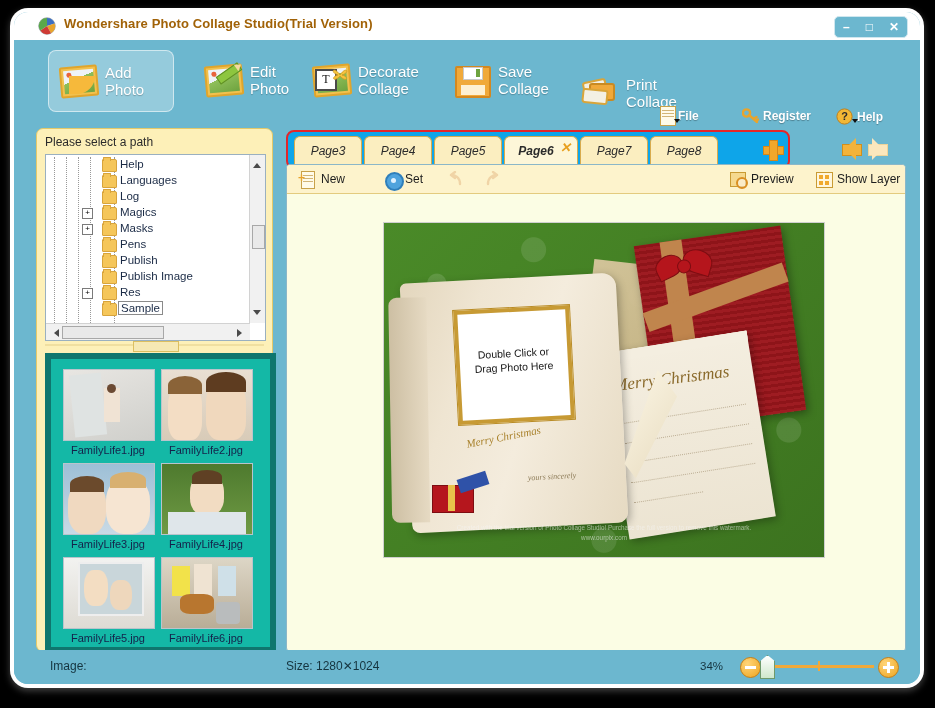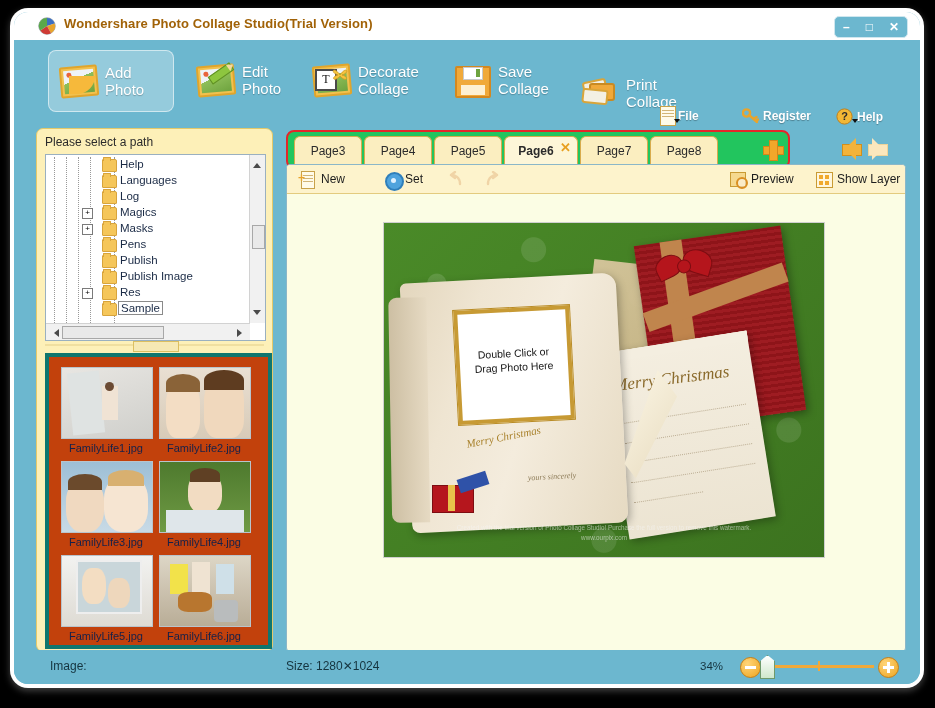--- a/index.html
+++ b/index.html
@@ -98,30 +98,30 @@
   .sb-arrow{position:absolute;width:0;height:0;}
   .sb-thumb{position:absolute;background:#e9e9e9;border:1px solid #a8a8a8;}
 
   #splitter{position:absolute;left:8px;top:212px;width:219px;height:9px;}
   #splitter .bar{position:absolute;left:0;top:3px;width:219px;height:2px;background:#f0dfa0;}
   #splitter .grip{position:absolute;left:88px;top:0;width:44px;height:9px;background:#f6e9b4;
     border:1px solid #dcbf60;}
 
   #thumbs{
     position:absolute;left:8px;top:224px;width:219px;height:288px;
-    background:#c2410c;border:4px solid #0f766e;
+    background:#14b8a6;border:6px solid #0f766e;
   }
   .thumb{position:absolute;width:90px;}
   .thumb .img{width:90px;height:70px;border:1px solid #b9c4cc;overflow:hidden;position:relative;}
   .thumb .nm{font-size:11px;color:#15214a;text-align:center;margin-top:3px;}
 
   
   #tabstrip{
     position:absolute;left:272px;top:118px;width:500px;height:35px;
-    border:2px solid #e4262a;border-radius:8px;background:#22c55e;
+    border:2px solid #e4262a;border-radius:8px;background:#0ea5e9;font-style:italic;
   }
   .ptab{position:absolute;top:4px;height:27px;background:#fbeec0;
     border:1px solid #d8ab4c;border-bottom:none;border-radius:6px 6px 0 0;
     font-size:12px;color:#2b2b2b;display:flex;align-items:center;justify-content:center;
     cursor:pointer;}
   .ptab.active{background:#fdf6d8;font-weight:bold;z-index:3;}
   .tabx{position:absolute;right:6px;top:3px;color:#e8a020;font-size:13px;font-weight:bold;cursor:pointer;}
   #addtab{position:absolute;right:6px;top:8px;width:19px;height:19px;cursor:pointer;}
   #addtab:before,#addtab:after{content:"";position:absolute;background:#f2a72a;border:1px solid #d4871a;}
   #addtab:before{left:0;top:6px;width:19px;height:7px;}
@@ -255,21 +255,21 @@
             <span class="dot"></span>
           </span>
           <span class="swoosh"></span>
       </span>
       <span class="lbl">
         <span>Add</span><br>
         <span>Photo</span>
       </span>
     </div>
 
-    <div class="tbtn" style="left:160px;width:108px;padding-left:20px;">
+    <div class="tbtn" style="left:168px;width:108px;padding-left:20px;">
       <span class="ico">
         <span class="photo-ico">
             <span class="dot"></span>
           </span>
           <span class="pencil"></span>
       </span>
       <span class="lbl">
         <span>Edit</span><br>
         <span>Photo</span>
       </span>

